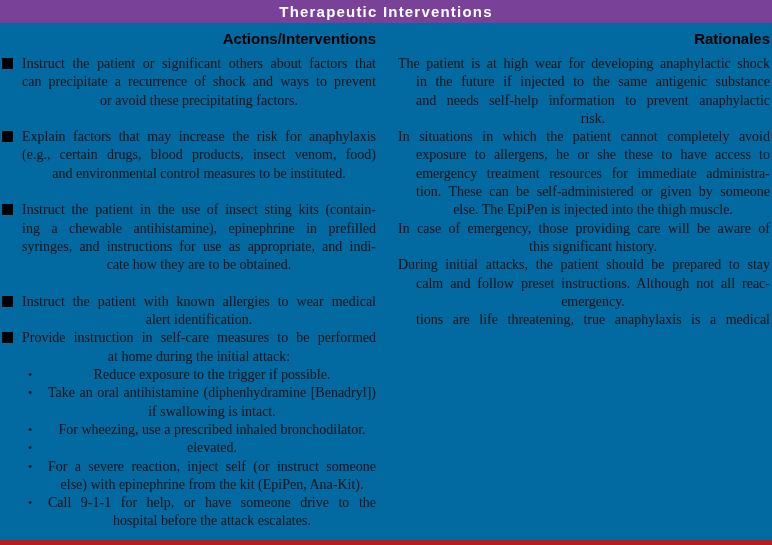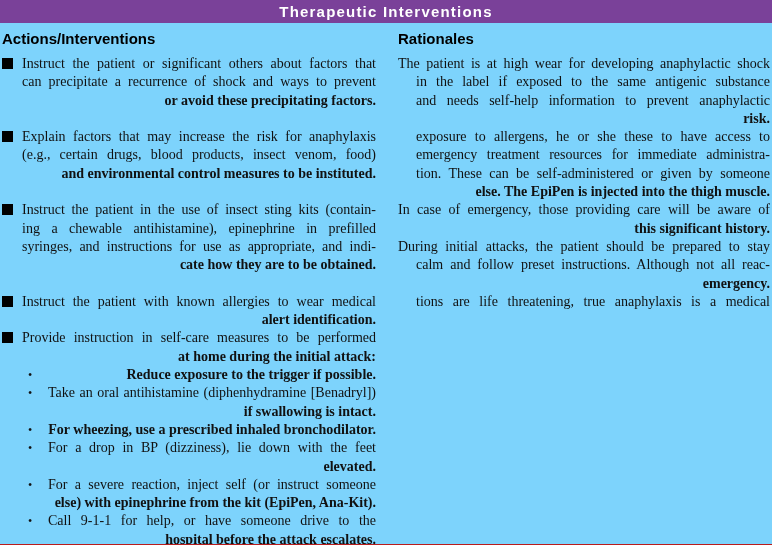--- a/index.html
+++ b/index.html
@@ -1,22 +1,22 @@
 <!DOCTYPE html>
 <html><head>
 <meta charset="utf-8">
 <style>
   html, body { margin: 0; padding: 0; background: #ffffff; }
   .page {
     position: relative;
     width: 772px;
     height: 545px;
     box-sizing: border-box;
-    background: #7dd3fc;
-    border-bottom: 1px solid #b91c1c;
+    background: #0369a1;
+    border-bottom: 5px solid #b91c1c;
     overflow: hidden;
     font-family: "Liberation Serif", serif;
     color: #111111;
   }
   .banner {
     height: 23px;
     line-height: 23px;
     text-align: center;
     font-family: "Liberation Sans", sans-serif;
     font-weight: bold;
@@ -29,30 +29,31 @@
   }
   .col-left  { width: 374px; margin-right: 22px; flex: none; }
   .col-right { width: 372px; flex: none; }
   .col-heading {
     margin: 0 0 7px 0;
     font-family: "Liberation Sans", sans-serif;
     font-weight: bold;
     font-size: 15px;
     line-height: 18px;
     color: #000000;
+    text-align: right;
   }
   .line {
     height: 18.3px;
     line-height: 18.3px;
     font-size: 14px;
     overflow: hidden;
     white-space: nowrap;
   }
   .just { text-align: justify; text-align-last: justify; -moz-text-align-last: justify; }
-  .last { text-align: right; font-weight: bold; }
+  .last { text-align: center; }
   .cont { padding-left: 18px; }
   .action-item { position: relative; padding-left: 20px; margin-bottom: 18.3px; }
   .action-item:nth-child(4), .action-item:nth-child(5) { margin-bottom: 0; }
   .square {
     position: absolute;
     left: 0; top: 3px;
     width: 11px; height: 11px;
     background: #000000;
   }
   .sub-item { position: relative; padding-left: 26px; }
@@ -111,46 +112,46 @@
               <span class="dot">•</span>
               <div class="line just">Take an oral antihistamine (diphenhydramine [Benadryl])</div>
               <div class="line last">if swallowing is intact.</div>
             </div>
             <div class="sub-item">
               <span class="dot">•</span>
               <div class="line last">For wheezing, use a prescribed inhaled bronchodilator.</div>
             </div>
             <div class="sub-item">
               <span class="dot">•</span>
-              <div class="line just">For a drop in BP (dizziness), lie down with the feet</div>
               <div class="line last">elevated.</div>
             </div>
             <div class="sub-item">
               <span class="dot">•</span>
               <div class="line just">For a severe reaction, inject self (or instruct someone</div>
               <div class="line last">else) with epinephrine from the kit (EpiPen, Ana-Kit).</div>
             </div>
             <div class="sub-item">
               <span class="dot">•</span>
               <div class="line just">Call 9-1-1 for help, or have someone drive to the</div>
               <div class="line last">hospital before the attack escalates.</div>
             </div>
           </div>
         </div>
     </div>
     <div class="col-right">
       <h2 class="col-heading">Rationales</h2>
       <div id="rationales-list">
           <div class="rationale">
             <div class="line just">The patient is at high wear for developing anaphylactic shock</div>
-            <div class="line just cont">in the label if exposed to the same antigenic substance</div>
+            <div class="line just cont">in the future if injected to the same antigenic substance</div>
             <div class="line just cont">and needs self-help information to prevent anaphylactic</div>
             <div class="line last cont">risk.</div>
           </div>
           <div class="rationale">
+            <div class="line just">In situations in which the patient cannot completely avoid</div>
             <div class="line just cont">exposure to allergens, he or she these to have access to</div>
             <div class="line just cont">emergency treatment resources for immediate administra-</div>
             <div class="line just cont">tion. These can be self-administered or given by someone</div>
             <div class="line last cont">else. The EpiPen is injected into the thigh muscle.</div>
           </div>
           <div class="rationale">
             <div class="line just">In case of emergency, those providing care will be aware of</div>
             <div class="line last cont">this significant history.</div>
           </div>
           <div class="rationale">

